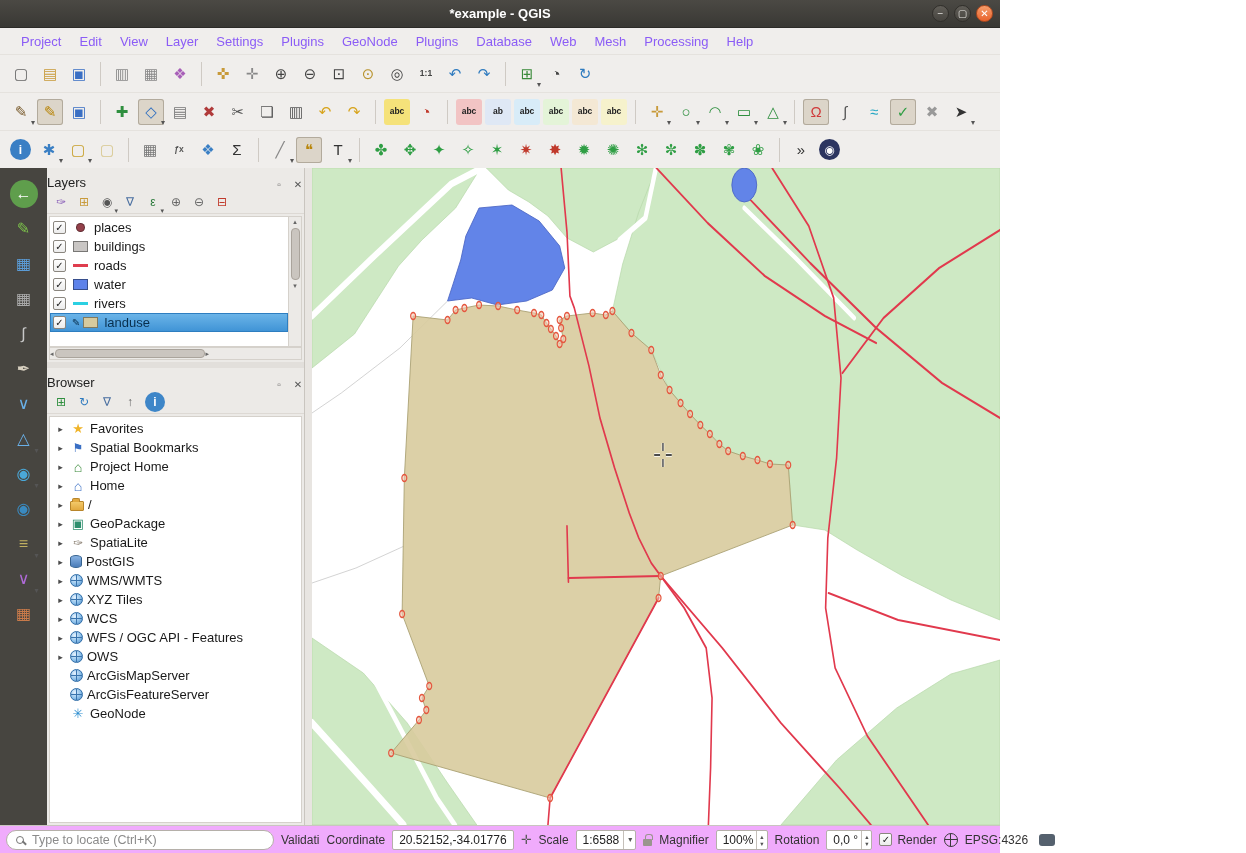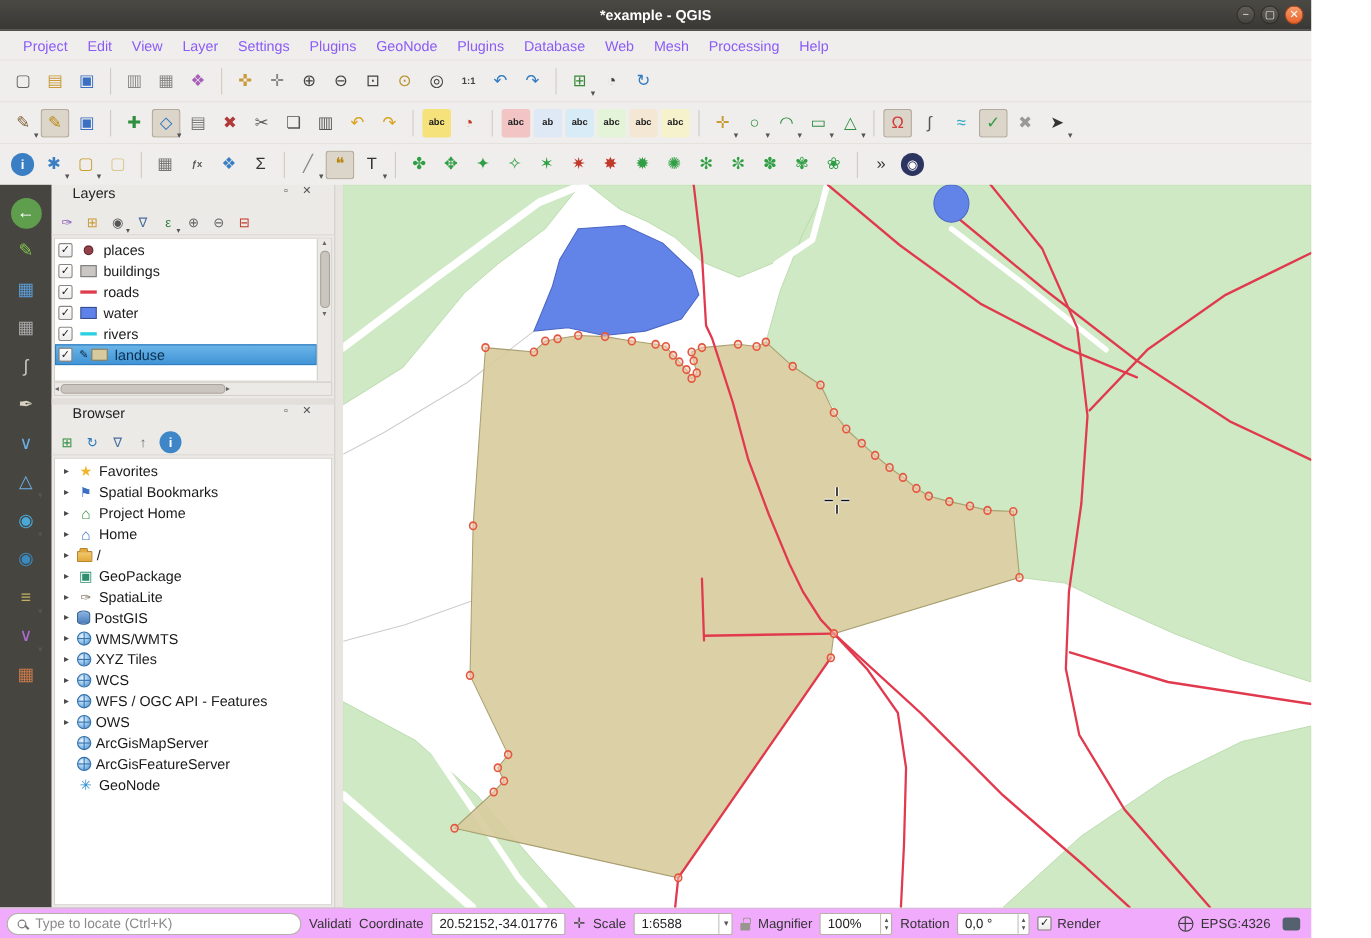--- a/index.html
+++ b/index.html
@@ -1,18 +1,18 @@
 <!DOCTYPE html>
 <html><head>
 <meta charset="utf-8">
 <style>
   *{box-sizing:border-box}
   html,body{margin:0;padding:0}
   body{width:1246px;height:853px;overflow:hidden;font-family:"Liberation Sans","D ejaVu Sans",sans-serif;font-family:"Liberation Sans","DejaVu Sans",sans-serif}
-  .window{width:1192px;height:853px;display:flex;flex-direction:column;background:#f0eeec}
+  .window{width:1000px;height:853px;display:flex;flex-direction:column;background:#f0eeec}
 
   
   .titlebar{height:28px;flex:0 0 28px;background:linear-gradient(#4b4944,#393834);display:flex;align-items:center;justify-content:center;position:relative;border-bottom:1px solid #2c2b28}
   .title{color:#fff;font-size:13px;font-weight:bold}
   .winbtns{position:absolute;right:7px;top:5px;display:flex;gap:5px}
   .wb{width:17px;height:17px;border-radius:50%;display:flex;align-items:center;justify-content:center;font-size:10px;color:#e8e6e2;background:linear-gradient(#615e58,#46443f);border:1px solid #302e2a;line-height:1}
   .wb.close{background:linear-gradient(#f59d6b,#e9632c);border-color:#b34a1e;color:#fff}
 
   
   .menubar{height:26px;flex:0 0 26px;display:flex;align-items:center;padding-left:12px;background:#f0eeec}
@@ -31,21 +31,21 @@
   .main{flex:1;display:flex;min-height:0}
   .dock{width:47px;flex:0 0 47px;background:#474540;display:flex;flex-direction:column;align-items:center;padding-top:12px;gap:7px}
   .dock .tbi{color:#ccc;width:28px;height:28px;font-size:16px}
 
   .panels{width:258px;flex:0 0 258px;display:flex;flex-direction:column;background:#eceae7;border-right:1px solid #c9c5bf}
   .panel{display:flex;flex-direction:column;min-height:0}
   .layers-panel{flex:0 0 194px}
   .browser-panel{flex:1}
   .hsplit{height:6px;flex:0 0 6px;background:#e2dfdb}
   .vsplit{width:7px;flex:0 0 7px;background:#e8e5e1}
-  .panel-header{height:22px;flex:0 0 22px;display:flex;align-items:flex-start;justify-content:space-between;padding:0 19px;font-size:13px;color:#222}
+  .panel-header{height:22px;flex:0 0 22px;display:flex;align-items:flex-end;justify-content:space-between;padding:0 0;font-size:13px;color:#222}
   .ph-btns{display:flex;gap:7px}
   .ph-btn{font-size:10px;color:#555;width:12px;text-align:center}
   .panel-toolbar{height:24px;flex:0 0 24px;display:flex;align-items:center;gap:3px;padding:0 4px;border-bottom:1px solid #ddd9d4}
   .panel-toolbar .tbi{width:20px;height:20px;font-size:12px}
   .panel-toolbar .tbi.dd::after{font-size:7px}
 
   .layers-body{flex:1;display:flex;min-height:0;margin:2px 2px 0 2px;background:#fff;border:1px solid #d5d1cb}
   #layers-list{flex:1;padding-top:1px}
   .vscroll{width:13px;flex:0 0 13px;background:#eceae7;border-left:1px solid #d5d1cb;display:flex;flex-direction:column;align-items:center}
   .sarr{font-size:7px;color:#666;line-height:10px}

